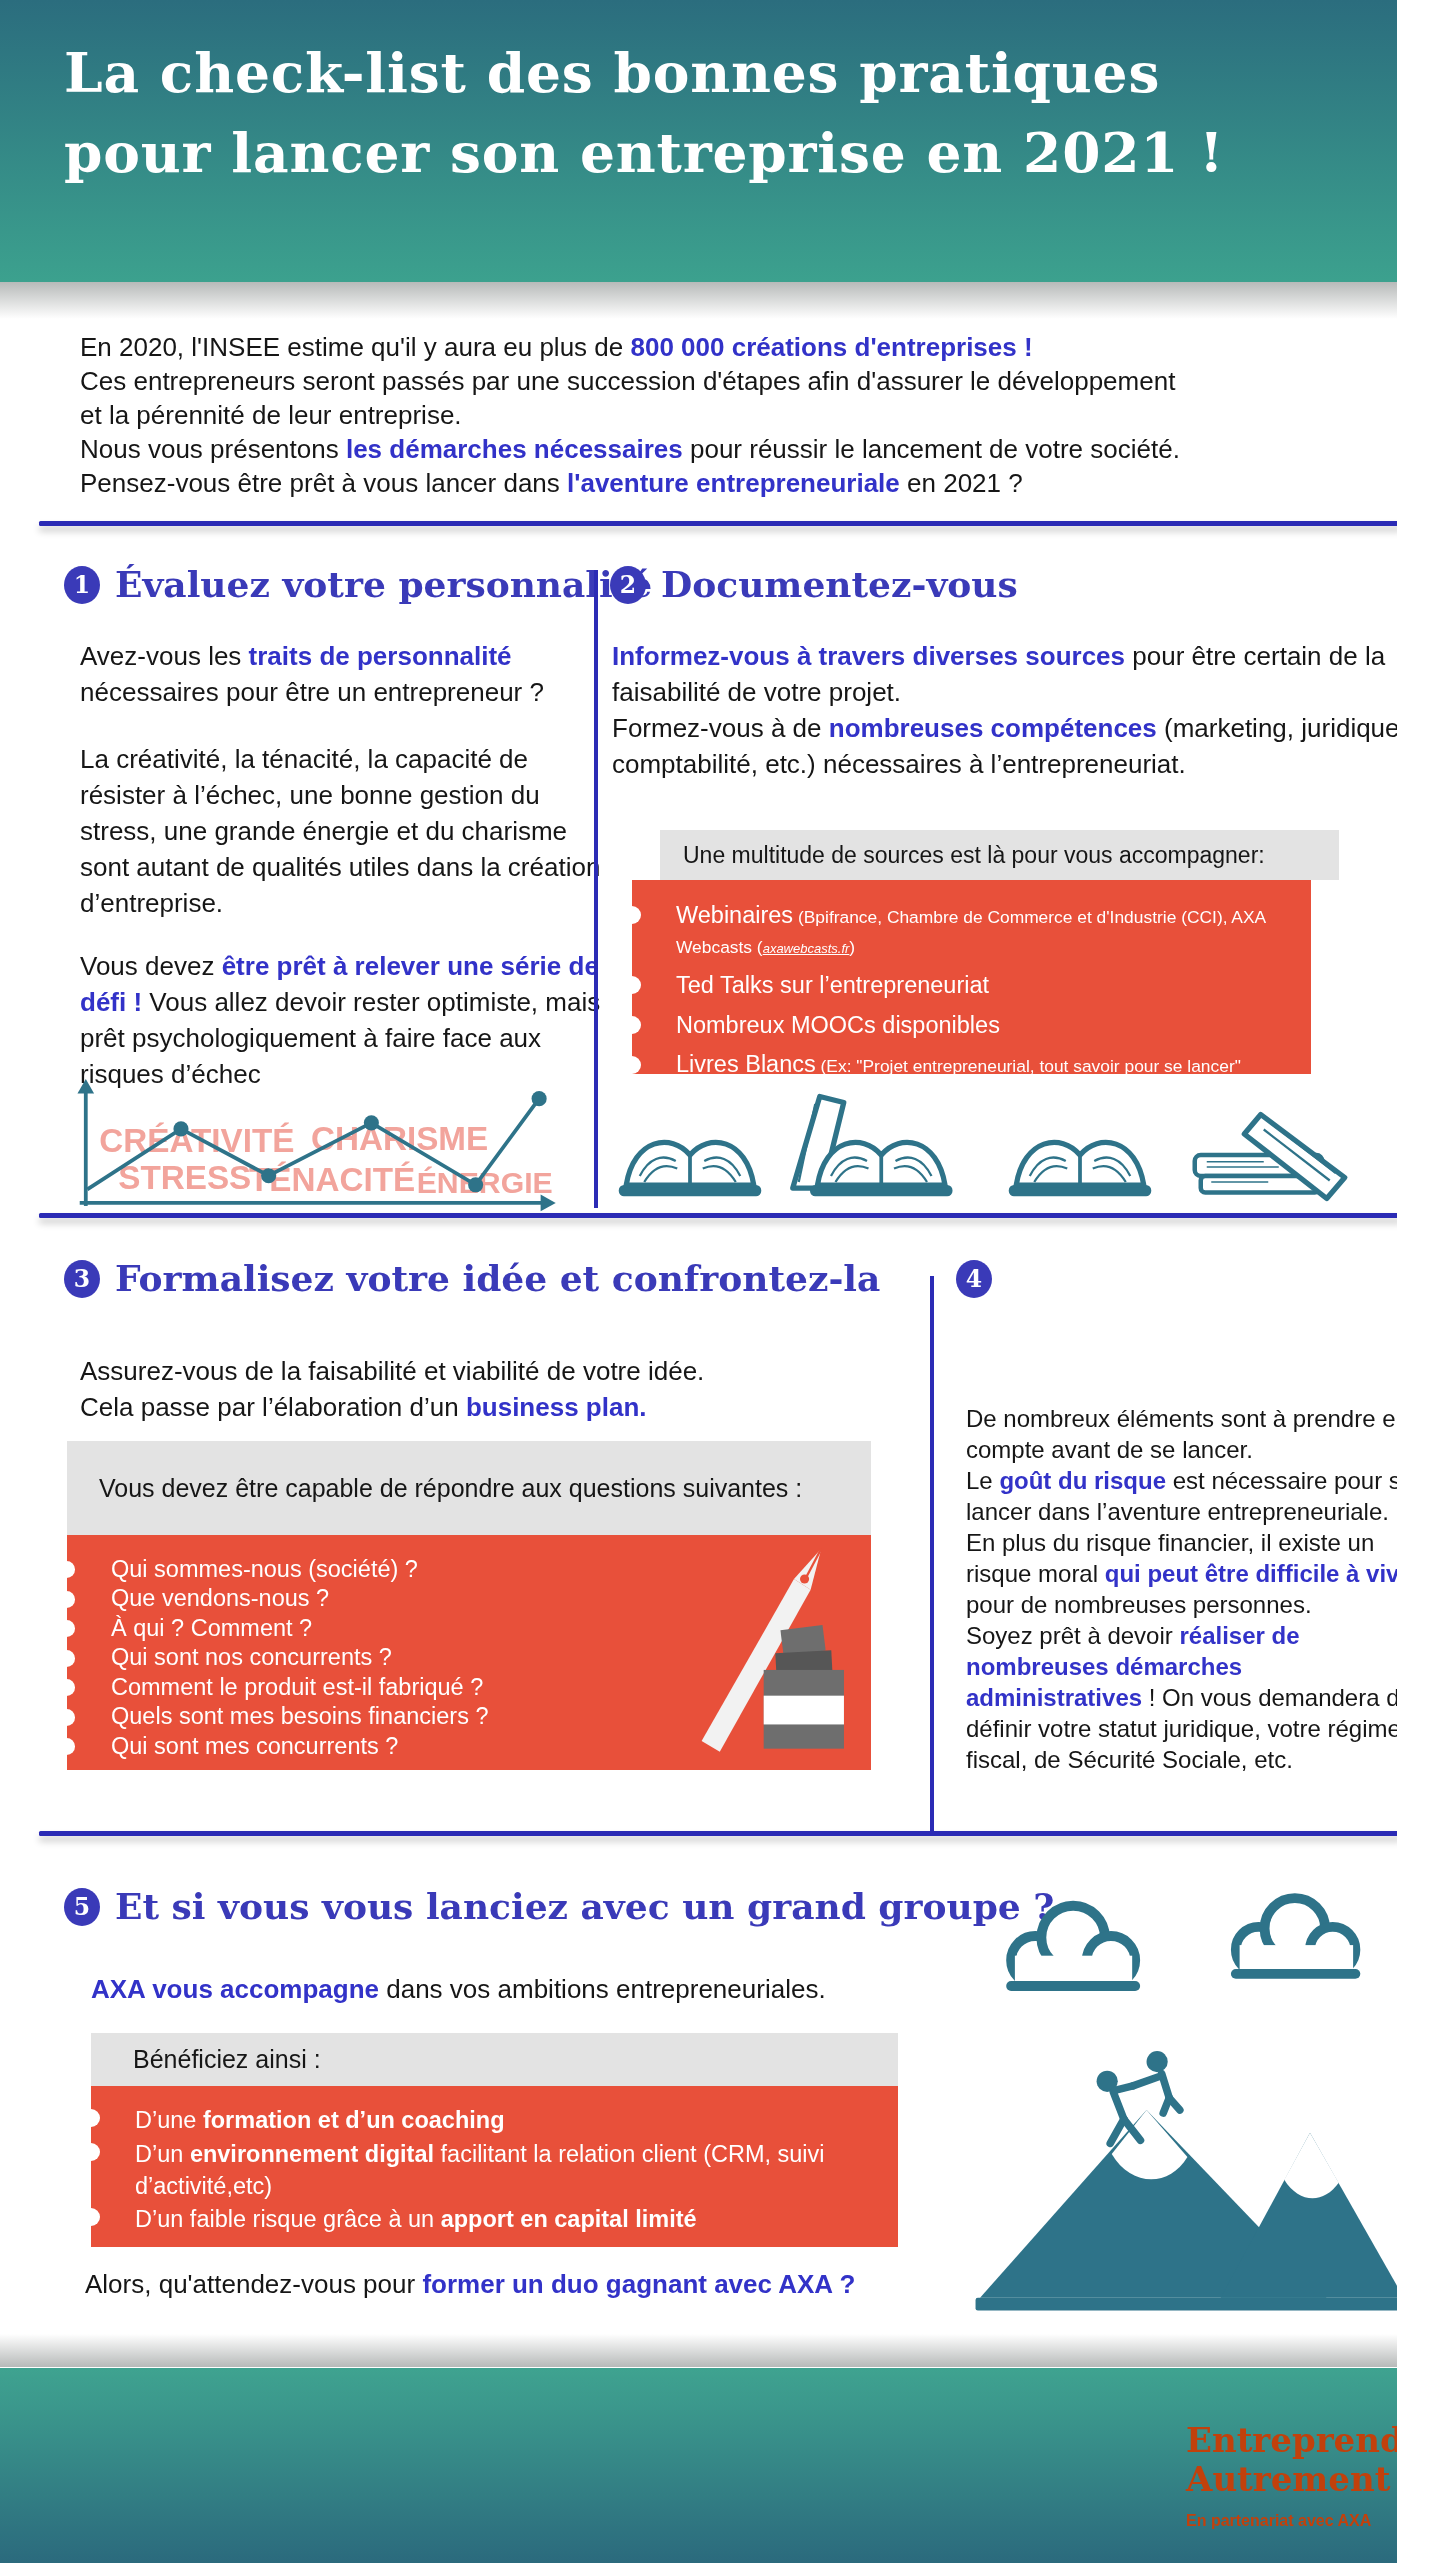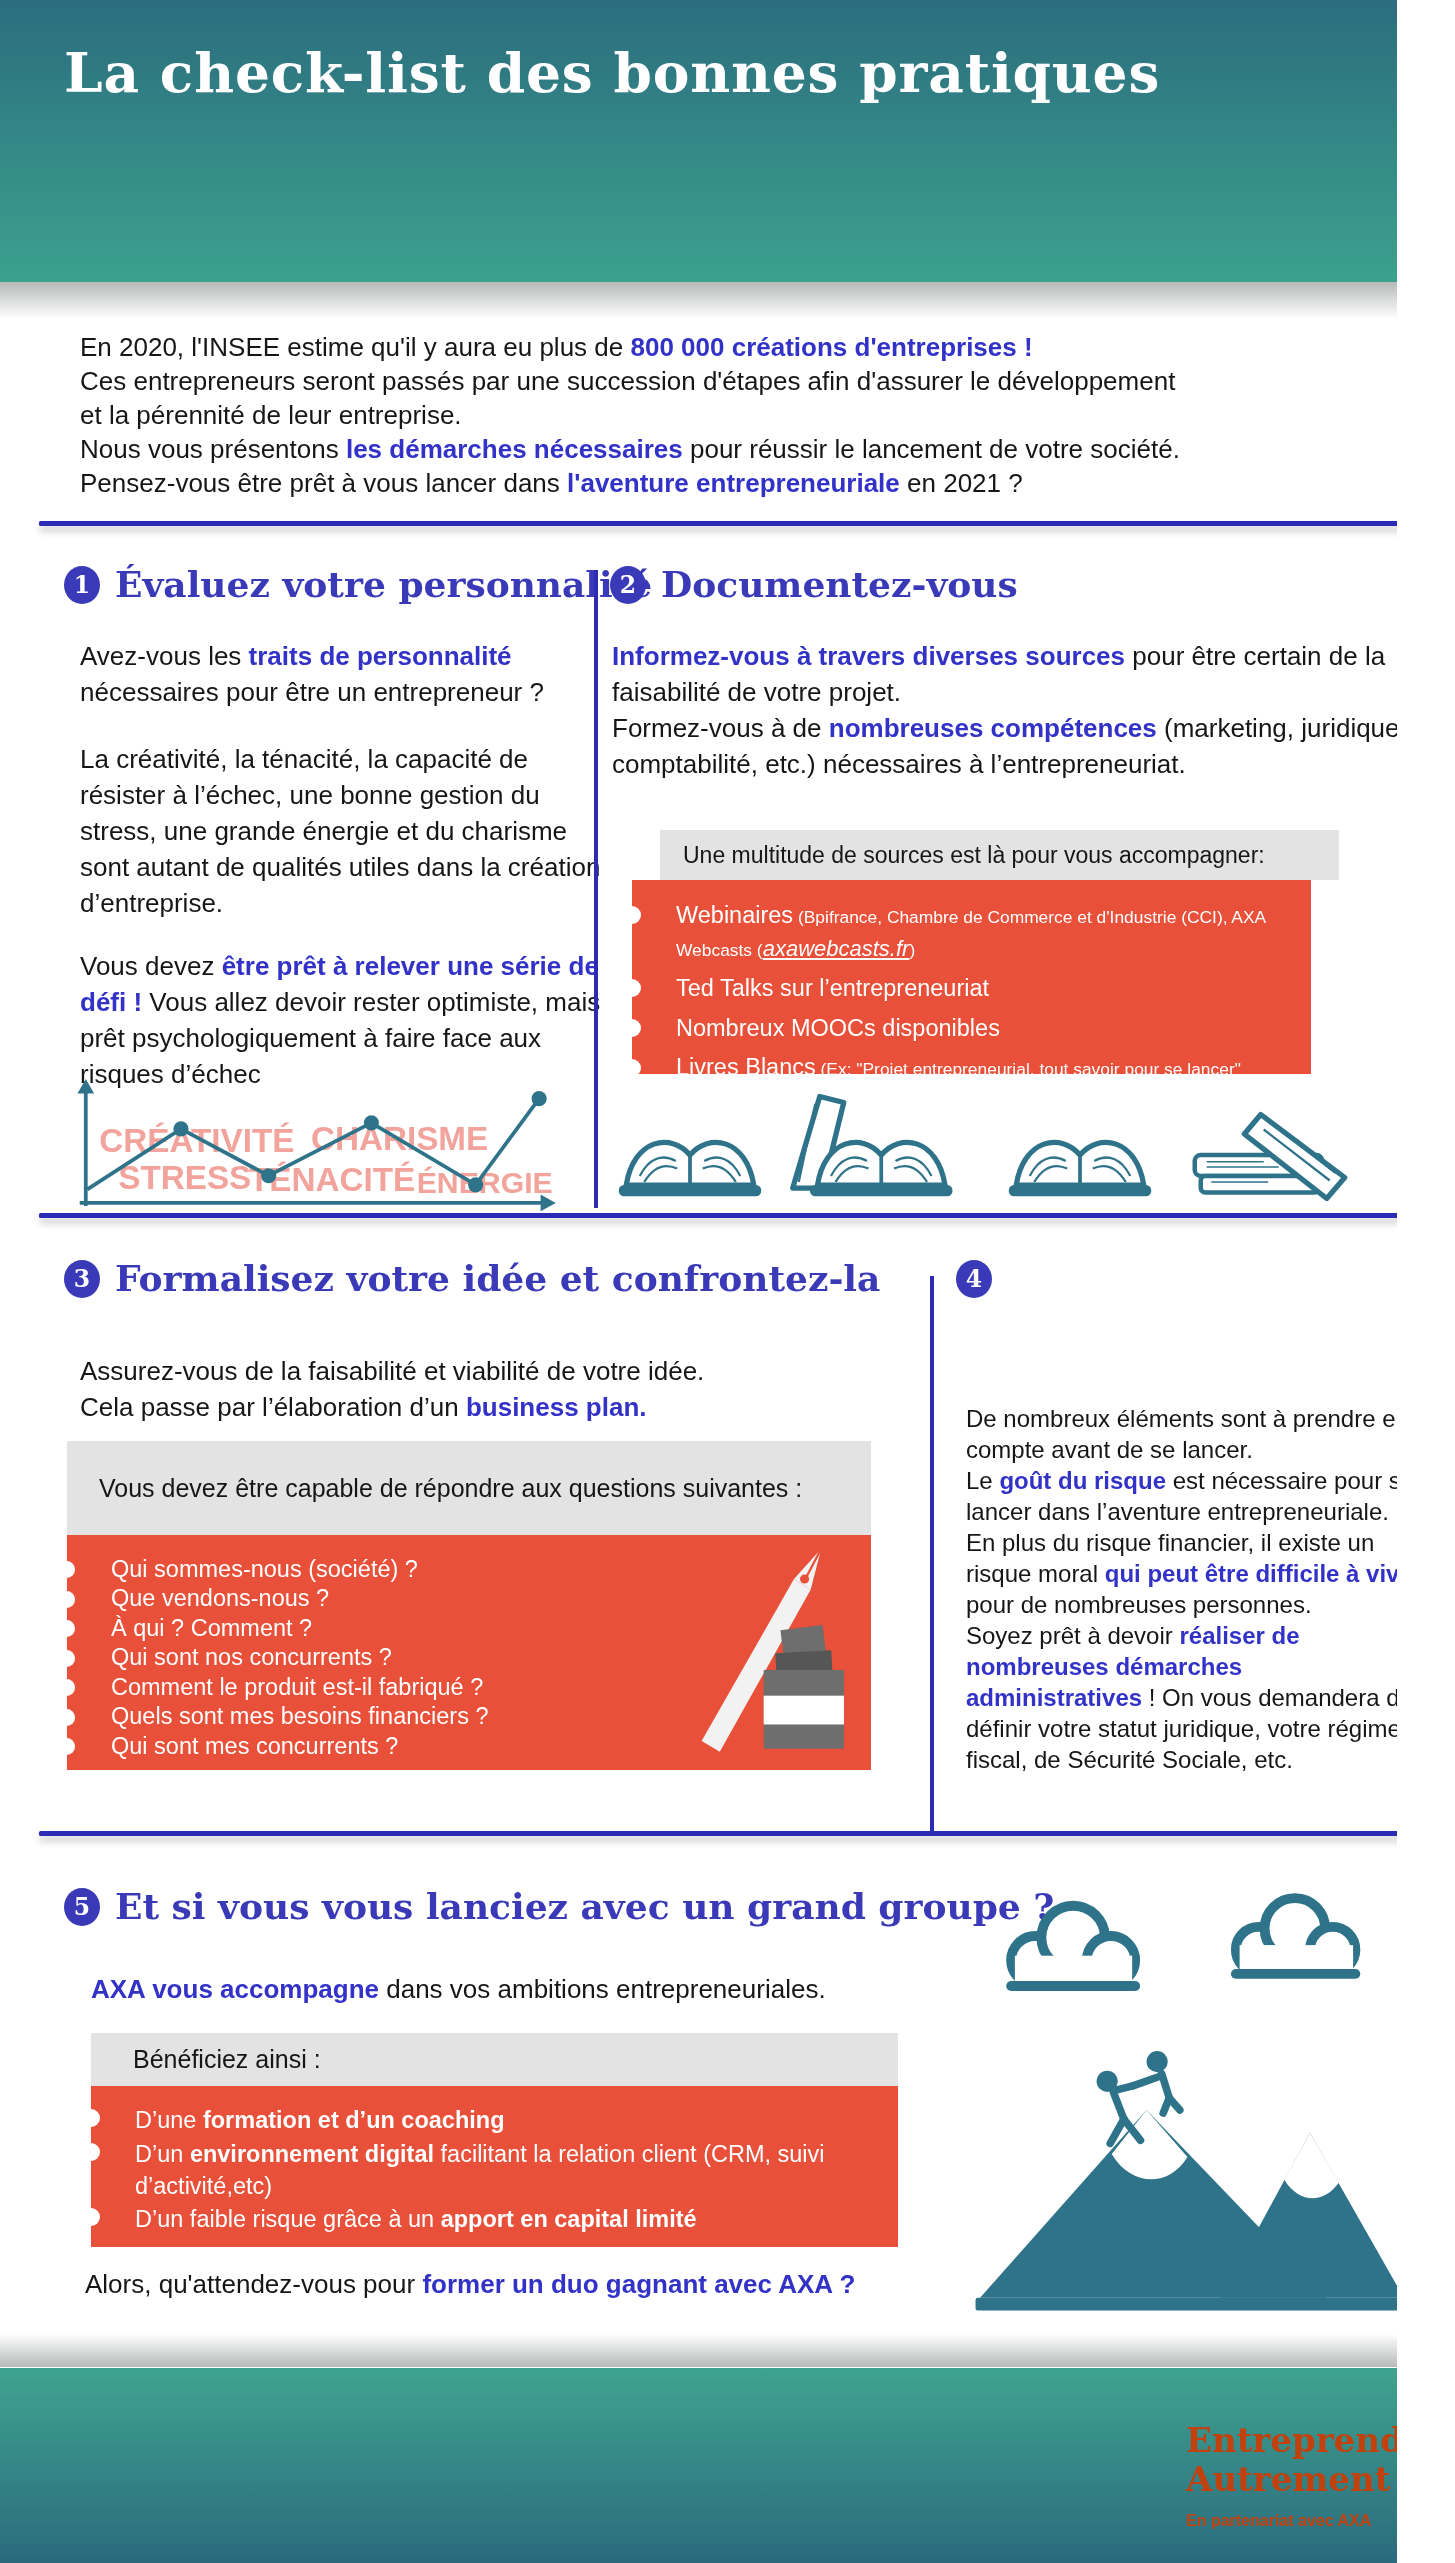--- a/index.html
+++ b/index.html
@@ -65,21 +65,21 @@
   #s2-orange { left:632px; top:880px; width:679px;  height:194px; padding:21px 18px 0 0; }
   #s3-orange { left:67px;  top:1535px; width:804px; height:235px; padding-top:19.7px; }
   #s5-orange { left:91px; top:2086px; width:807px; height:161px; padding-top:18px; }
 
   .o-item { position:relative; padding-left:44px; }
   .o-item .bullet { position:absolute; left:-9px; top:5.3px; width:18px; height:18px;
                     border-radius:50%; background:#fff; }
   .src-item { margin-bottom:6.8px; line-height:29px; }
   .src-main { font-size:23.5px; }
   .src-detail { font-size:17.4px; line-height:23px; }
-  .src-link { font-size:22px; font-style:italic; text-decoration:underline; color:#fff; cursor:pointer; }
+  .src-link { font-size:13px; font-style:italic; text-decoration:underline; color:#fff; cursor:pointer; }
   .q-item { font-size:23.5px; line-height:29.5px; }
   .q-item .bullet { top:6.8px; width:16.7px; height:16.7px; }
   .ben-item { font-size:23.5px; line-height:32px; margin-bottom:1.5px; padding-right:45px; }
 
   
   #chart-sketch { position:absolute; left:67px;  top:1076px; width:506px; height:136px; }
   #books        { position:absolute; left:615px; top:1089px; width:750px; height:120px; }
   #mountains    { position:absolute; left:971px; top:1883px; width:454px; height:442px; }
   .pen-svg      { position:absolute; right:21px; top:3px; width:159px; height:226px; }
   .chart-word   { font-family:"Liberation Sans",sans-serif; font-weight:bold; fill:var(--pink,#f2a49c); }
@@ -97,20 +97,21 @@
   .brand-partner { margin-top:13px; font-size:16px; font-weight:bold; }
 </style>
 </head>
 <body>
 
 <div class="page">
 
   <header class="hero">
     <h1 class="hero-title">
       <span>La check-list des bonnes pratiques</span><br>
+      <span>pour lancer son entreprise en 2021 !</span>
     </h1>
   </header>
   <div class="hero-shadow"></div>
 
   <section class="intro">
     <p><span>En 2020, l'INSEE estime qu'il y aura eu plus de </span><span class="accent">800 000 créations d'entreprises !</span></p>
     <p>Ces entrepreneurs seront passés par une succession d'étapes afin d'assurer le développement</p>
     <p>et la pérennité de leur entreprise.</p>
     <p><span>Nous vous présentons </span><span class="accent">les démarches nécessaires</span><span> pour réussir le lancement de votre société.</span></p>
     <p><span>Pensez-vous être prêt à vous lancer dans </span><span class="accent">l'aventure entrepreneuriale</span><span> en 2021 ?</span></p>

